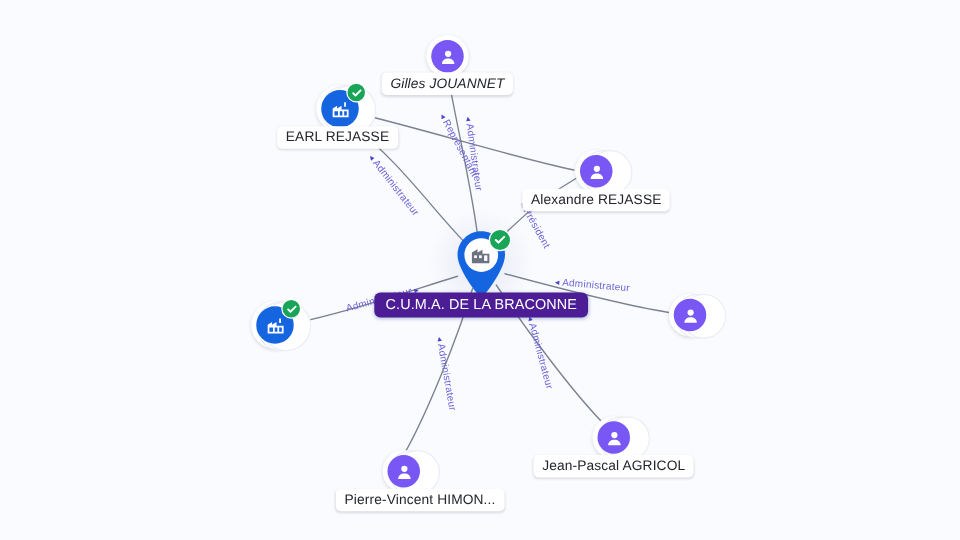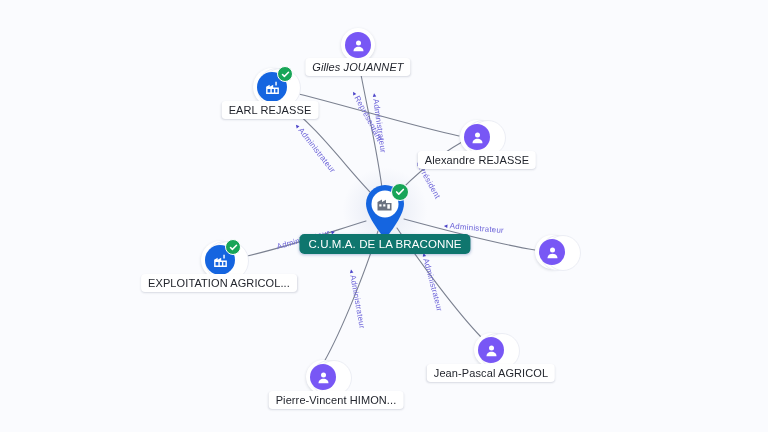--- a/index.html
+++ b/index.html
@@ -85,21 +85,21 @@
     white-space:nowrap;
     background:#ffffff;
     border-radius:4px;
     padding:3px 7px;
     font-size:11px;
     color:#23262e;
     box-shadow:0 1px 2px rgba(40,50,80,.16);
     letter-spacing:.1px;
   }
   .lbl.primary{
-    background:#0f766e;
+    background:#4c1d95;
     color:#ffffff;
     font-size:11.5px;
     padding:4px 9px;
     border-radius:5px;
     box-shadow:0 1px 3px rgba(20,60,140,.3);
   }
 
   
   .elbl{
     position:absolute;
@@ -246,21 +246,20 @@
           <path d="M16 9V4h2v5z"></path>
         </svg>
       </div>
       <span class="badge-check">
         <svg width="9" height="9" viewBox="0 0 24 24" fill="none" stroke="#ffffff" stroke-width="4" stroke-linecap="round" stroke-linejoin="round">
             <path d="M4 12l5 5L20 6"></path>
           </svg>
       </span>
     </div>
   </div>
-  <div class="lbl" style="left:219px;top:274px;">EXPLOITATION AGRICOL...</div>
 
   <div class="node" style="left:385px;top:212px;">
     <div class="pin-glow"></div>
     <div class="pin-wrap">
       <svg width="46" height="58" viewBox="0 0 46 58">
         <path d="M23 2C12.5 2 4 10.4 4 20.8 4 34 23 56 23 56s19-22 19-35.2C42 10.4 33.5 2 23 2z" fill="#1565e0"></path>
         <circle cx="23" cy="21" r="13.5" fill="#ffffff"></circle>
         <g fill="#6b7280">
           <path d="M15.5 27.5V19l4.5-2.6v2.6l4-2.3v3.3h5.5v7.5H15.5z"></path>
         </g>

